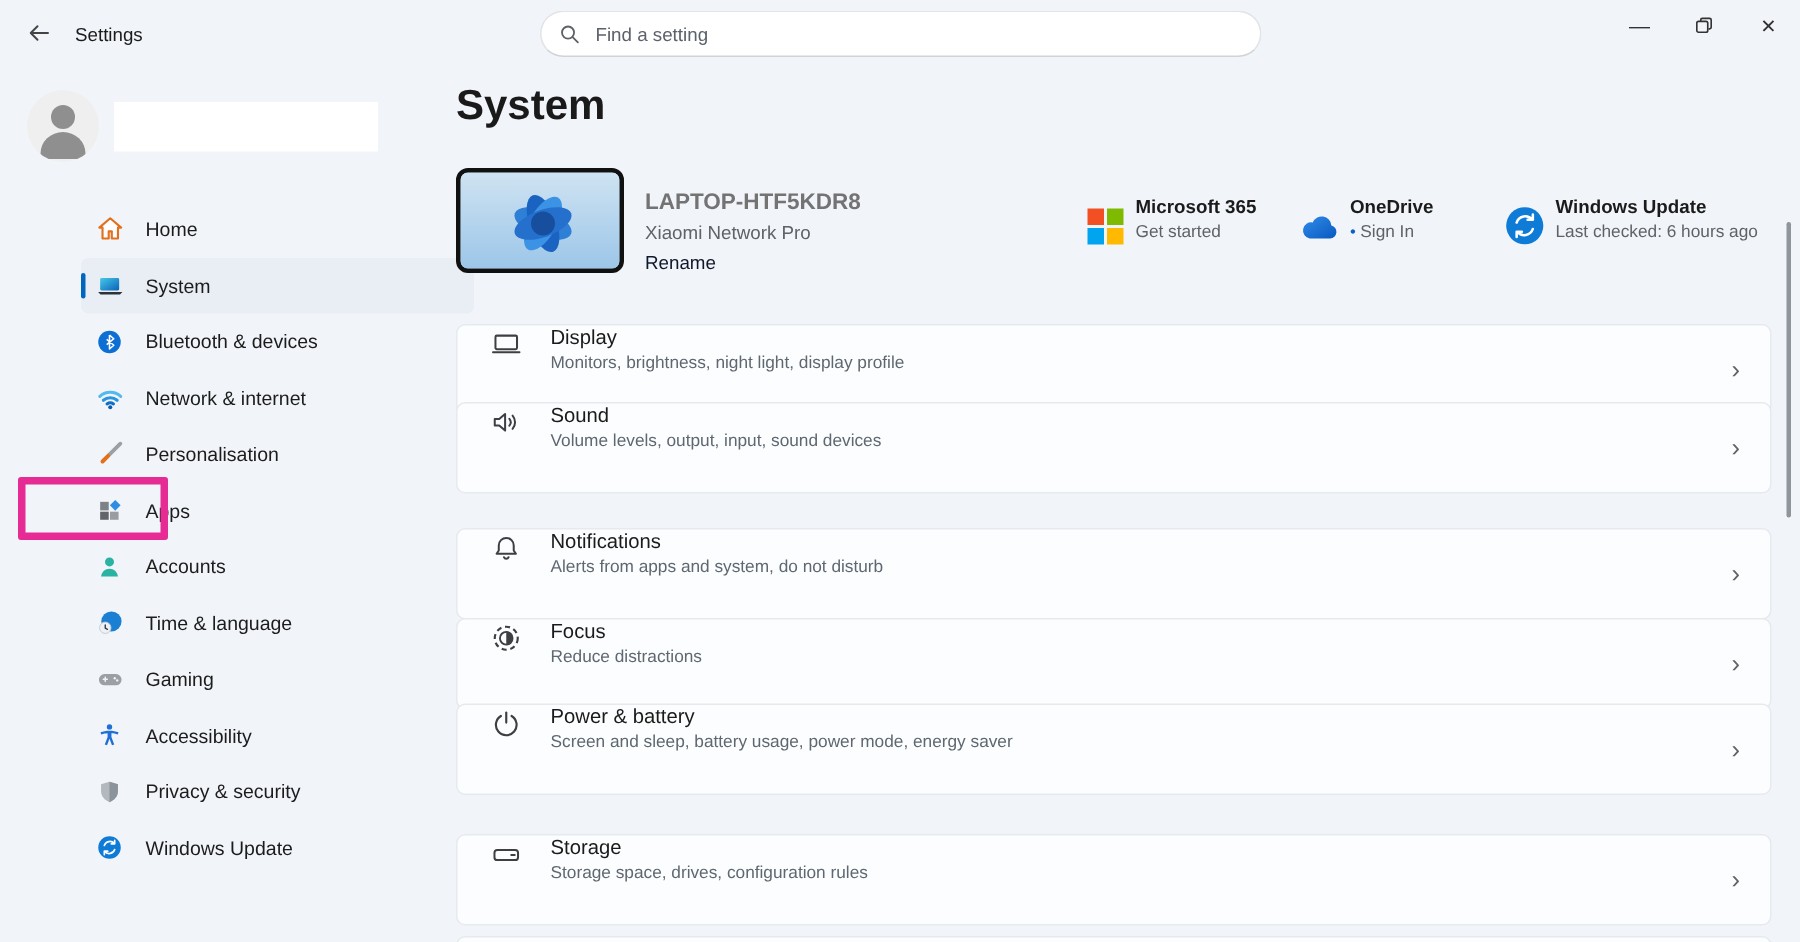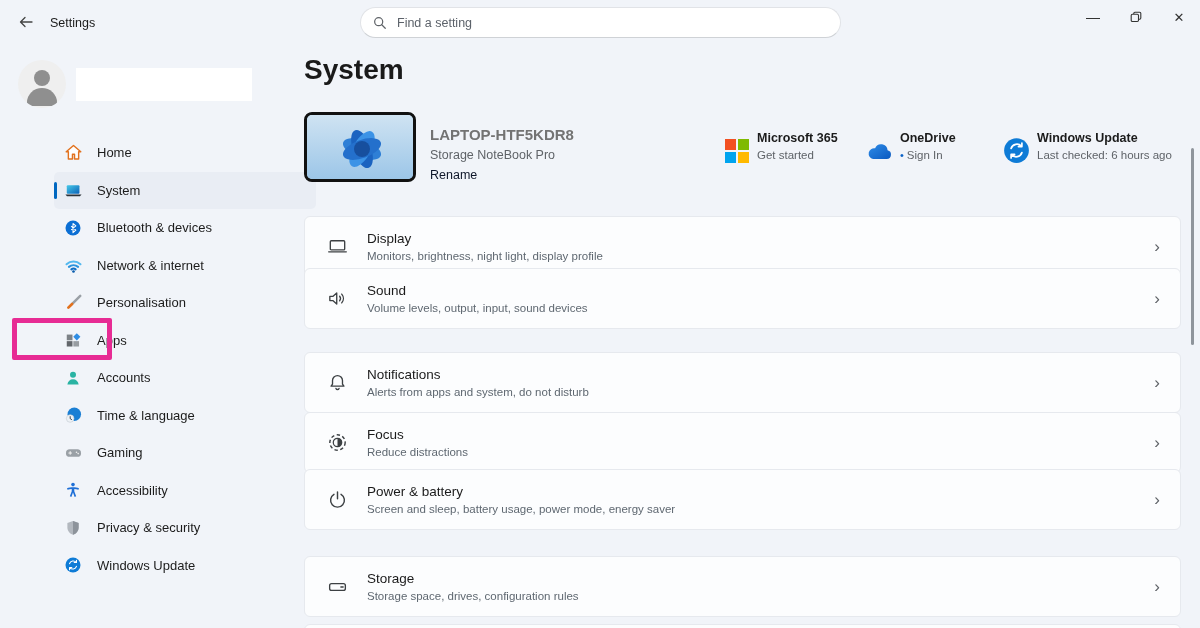--- a/index.html
+++ b/index.html
@@ -55,21 +55,21 @@
   .status-title { font-size:12.5px; font-weight:700; color:#1b1b1b; }
   .status-sub { font-size:11.5px; color:#5f6368; margin-top:4px; }
   #ms365-block { left:757px; } #ms365-icon { position:absolute; left:725px; top:139px; width:24px; height:24px; }
   #ms365-icon div { position:absolute; width:11px; height:11px; }
   #onedrive-block { left:900px; } #onedrive-icon { position:absolute; left:865px; top:140px; }
   #wu-block { left:1037px; } #wu-icon { position:absolute; left:1003px; top:137px; }
   .dot { color:#0b62c6; margin-right:3px; font-size:11px; }
 
   .setting-row { position:absolute; left:304px; width:877px; height:61px;
     background:#fcfdfe; border:1px solid #e6e9ee; border-radius:6px;
-    display:flex; align-items:center; cursor:pointer; }
+    display:flex; align-items:flex-start; cursor:pointer; }
   .row-icon { width:24px; height:24px; margin-left:20px; flex:0 0 24px;
     display:flex; align-items:center; justify-content:center; }
   .row-text { margin-left:18px; }
   .row-title { font-size:13.5px; color:#1b1b1b; }
   .row-sub { font-size:11.5px; color:#5f6871; margin-top:4px; }
   .row-chevron { position:absolute; right:20px; top:50%; transform:translateY(-50%);
     font-size:17px; color:#5f6368; }
 
   #scroll-thumb { position:absolute; left:1191px; top:148px; width:3px; height:197px;
     background:#8f959c; border-radius:2px; }
@@ -263,21 +263,21 @@
       <ellipse rx="20" ry="9" fill="#1b63c0" transform="rotate(70)"></ellipse>
       <ellipse rx="20" ry="9" fill="#3c93e6" transform="rotate(120)"></ellipse>
       <ellipse rx="20" ry="9" fill="#2470cc" transform="rotate(160)"></ellipse>
       <circle r="8" fill="#174f9e"></circle>
     </g>
   </svg>
 </div>
 
 <div id="device-info">
   <div id="device-name">LAPTOP-HTF5KDR8</div>
-  <div id="device-model">Storage NoteBook Pro</div>
+  <div id="device-model">Xiaomi Network Pro</div>
   <span id="rename-link">Rename</span>
 </div>
 
 <div id="ms365-icon">
   <div style="left:0;top:0;background:#f25022;"></div>
   <div style="left:13px;top:0;background:#7fba00;"></div>
   <div style="left:0;top:13px;background:#00a4ef;"></div>
   <div style="left:13px;top:13px;background:#ffb900;"></div>
 </div>
 <div class="status-block" id="ms365-block">

